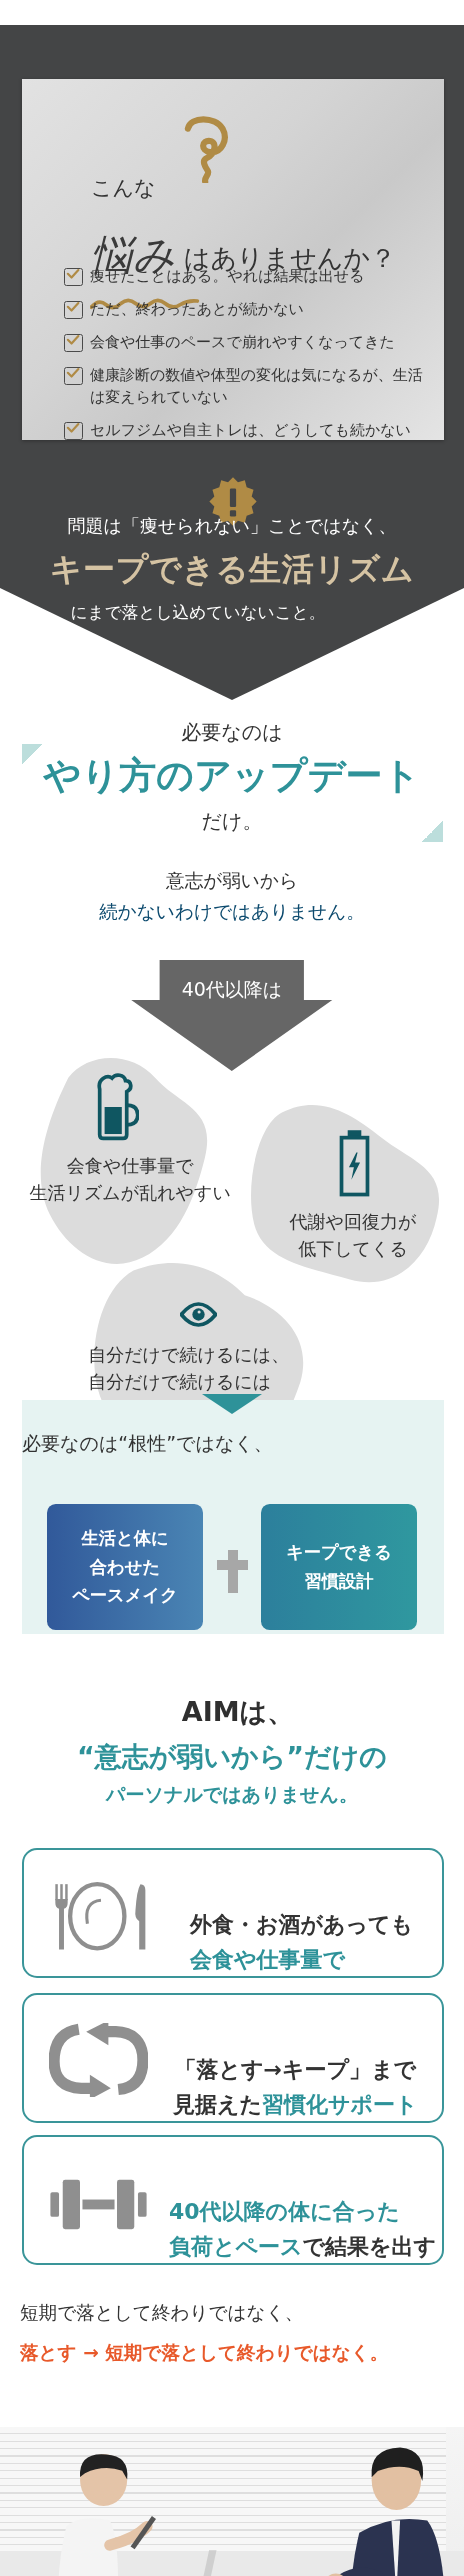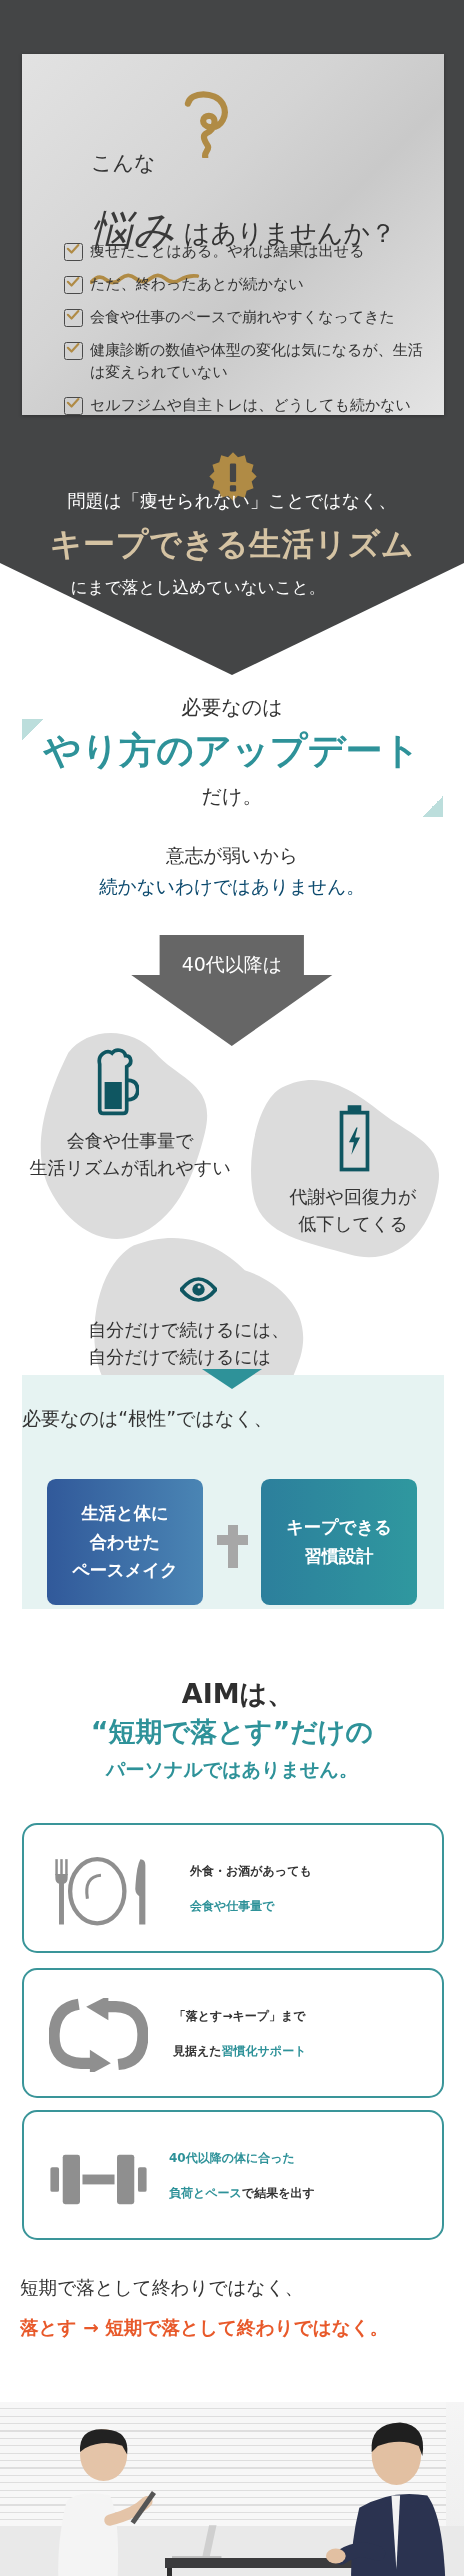--- a/index.html
+++ b/index.html
@@ -6,20 +6,21 @@
   body { width: 464px; background: #ffffff; font-family: "DejaVu Sans", "Liberation Sans", sans-serif; color: #333; }
   .page { width: 464px; position: relative; overflow: hidden; }
 
   
   .worries {
     position: relative;
     width: 464px;
     height: 675px;
     background: #444546;
     clip-path: polygon(0 0, 100% 0, 100% 563px, 50% 675px, 0 563px);
+    margin-top: 25px;
   }
   .worries-card {
     position: absolute;
     left: 22px; top: 54px;
     width: 422px; height: 361px;
     background: linear-gradient(135deg, #e2e2e2 0%, #d4d4d4 40%, #c9c9c9 60%, #e4e4e4 100%);
     box-shadow: 0 1.2px 3.7px rgba(0,0,0,0.3);
   }
   .worries-swirl { position: absolute; left: 162px; top: 36px; }
   .worries-title-small { position: absolute; left: 69px; top: 95px; font-size: 21px; color: #333; }
@@ -65,29 +66,29 @@
   .grit-heading { position: absolute; left: 0; width: 422px; top: 31px; text-align: left; font-size: 19px; color: #333; }
   .grit-box { position: absolute; top: 104px; width: 156px; height: 126px; border-radius: 8.7px; color: #fff; font-weight: bold; font-size: 17.3px; line-height: 28.5px; display: flex; align-items: center; justify-content: center; text-align: center; }
   .grit-box.left { left: 25px; background: linear-gradient(to right, #31599a, #4a85b4); }
   .grit-box.right { left: 239px; background: linear-gradient(to right, #2c7f9c, #2f989f); }
   .grit-plus { position: absolute; left: 195px; top: 150px; width: 31px; height: 31px; }
   .grit-plus::before { content: ""; position: absolute; left: 10.5px; top: 0; width: 10px; height: 43px; background: #a7a7a7; }
   .grit-plus::after { content: ""; position: absolute; left: 0; top: 10.5px; width: 31px; height: 10px; background: #a7a7a7; }
 
   
   .aim { position: relative; height: 186px; }
-  .aim-line1 { position: absolute; width: 464px; top: 54px; text-align: center; font-size: 27px; font-weight: bold; color: #2f2f2f; padding-left: 12px; }
+  .aim-line1 { position: absolute; width: 464px; top: 47px; text-align: center; font-size: 27px; font-weight: bold; color: #2f2f2f; padding-left: 12px; }
   .aim-line2 { position: absolute; width: 464px; top: 92px; text-align: center; font-size: 27px; font-weight: bold; color: #2e9299; }
   .aim-line3 { position: absolute; width: 464px; top: 135px; text-align: center; font-size: 19px; font-weight: bold; color: #2e9299; }
 
   
   .features { position: relative; height: 433px; }
   .feature-card { position: absolute; left: 22px; width: 422px; height: 130px; border: 2.5px solid #3a9599; border-radius: 15px; background: #fff; }
   .feature-icon { position: absolute; left: 25px; top: 28px; width: 99px; height: 74px; }
-  .feature-text { position: absolute; font-size: 12px; font-weight: bold; line-height: 35px; }
+  .feature-text { position: absolute; font-size: 22px; font-weight: bold; line-height: 35px; margin-top: 28px; }
   .c-dark { color: #333; }
   .c-teal { color: #2e9299; }
 
   
   .closing { position: relative; height: 161px; }
   .closing-1 { position: absolute; left: 20px; top: 34px; font-size: 18.6px; color: #333; }
   .closing-2 { position: absolute; left: 20px; top: 74px; font-size: 18.6px; font-weight: bold; color: #e8592a; }
 
   
   .photo { position: relative; height: 204px; background: linear-gradient(#f5f5f5, #ececec); overflow: hidden; }
@@ -246,21 +247,21 @@
         <div>
           <div>キープできる</div>
           <div>習慣設計</div>
         </div>
       </div>
     </div>
   </section>
 
   <section class="aim">
     <div class="aim-line1">AIMは、</div>
-    <div class="aim-line2">“短期で落とす”だけの</div>
+    <div class="aim-line2">“意志が弱いから”だけの</div>
     <div class="aim-line3">パーソナルではありません。</div>
   </section>
 
   <section class="features">
     <div class="feature-card" style="top:15px;">
       <svg class="feature-icon" viewBox="0 0 160 120">
         <rect x="10" y="10" width="4" height="26" fill="#8f8f8f"></rect>
         <rect x="18" y="10" width="4" height="26" fill="#8f8f8f"></rect>
         <rect x="26" y="10" width="4" height="26" fill="#8f8f8f"></rect>
         <path d="M10 34 L30 34 L30 40 Q 30 48 24 50 L 24 116 L 16 116 L 16 50 Q 10 48 10 40 Z" fill="#8f8f8f"></path>

